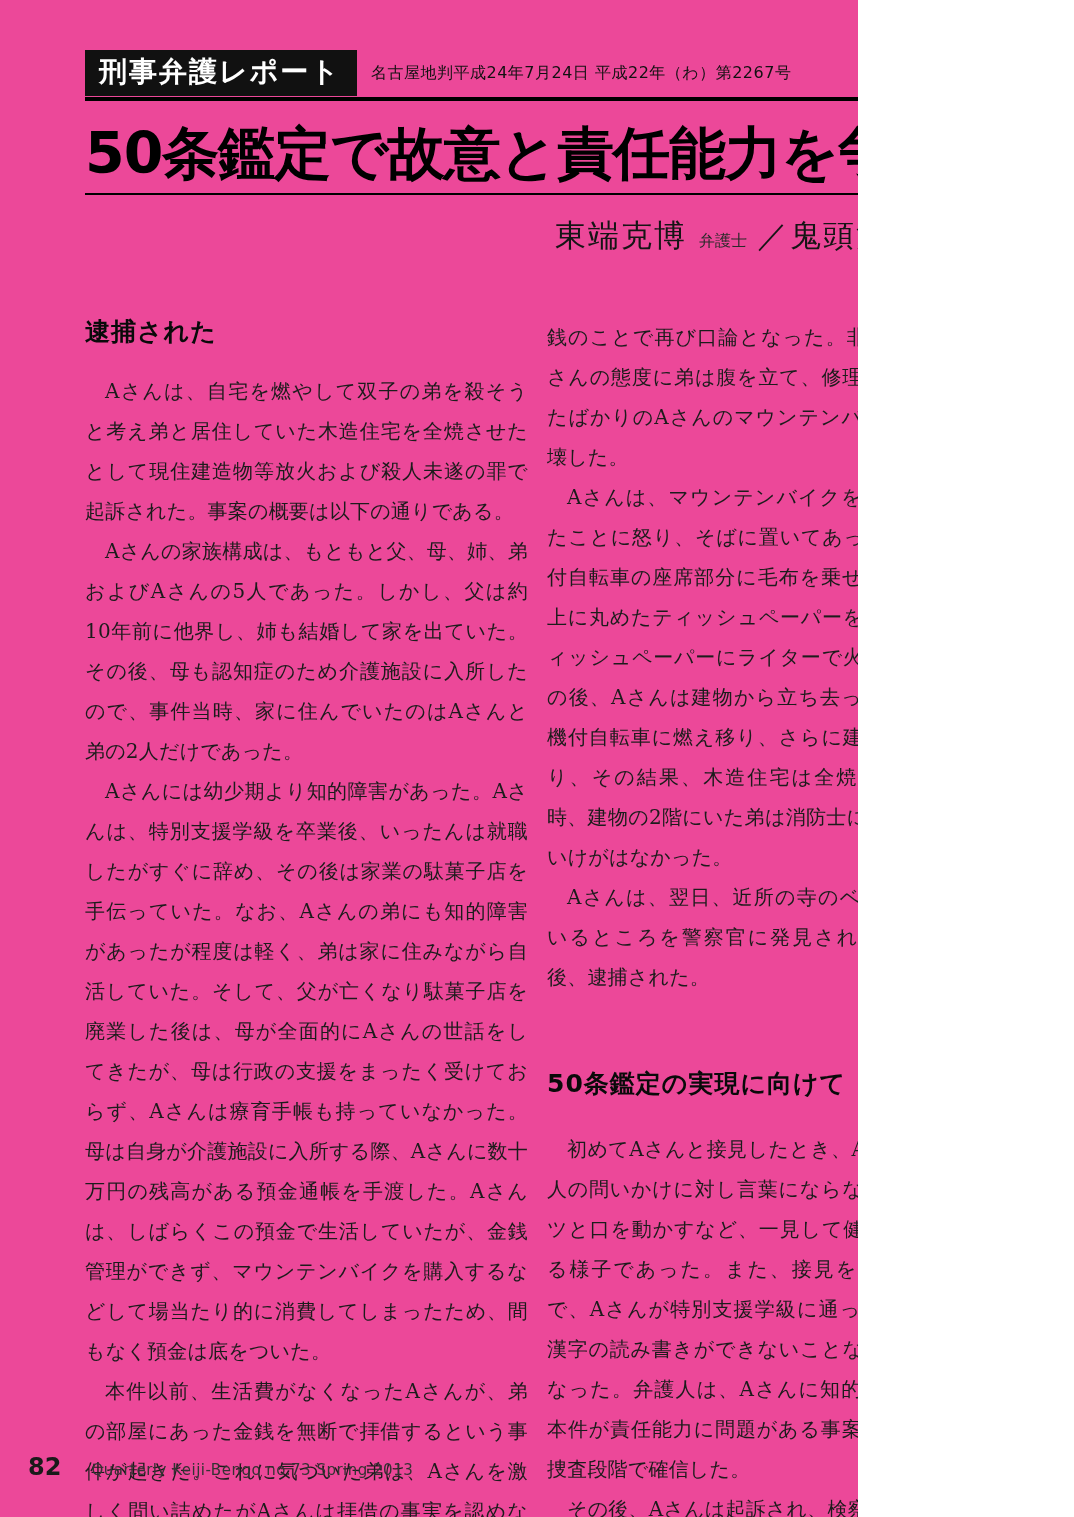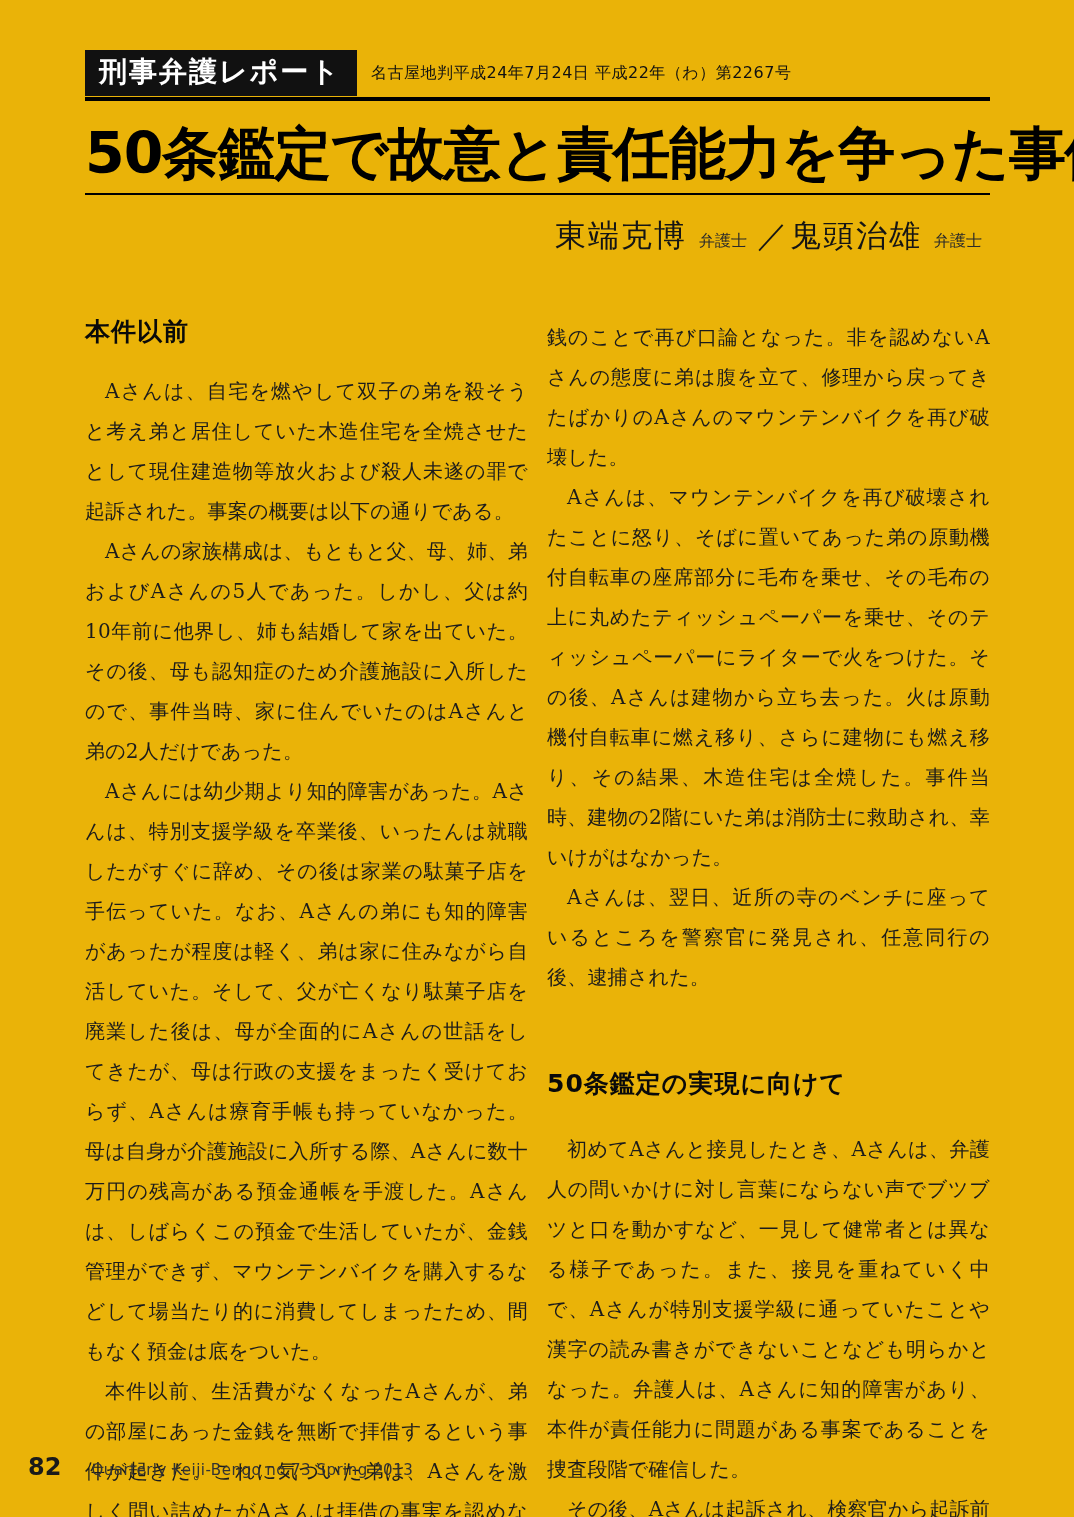--- a/index.html
+++ b/index.html
@@ -1,23 +1,23 @@
 <!DOCTYPE html>
 <html lang="ja"><head>
 <meta charset="utf-8">
 <style>
   * { margin: 0; padding: 0; box-sizing: border-box; }
   html, body { background: #ffffff; }
   body { font-family: "DejaVu Serif", serif; color: #1c1c1c; }
 
   .page {
     position: relative;
-    width: 1074px;
+    width: 858px;
     height: 1517px;
-    background: #eab308;
+    background: #ec4899;
     overflow: hidden;
   }
   .content {
     position: absolute;
     left: 85px;
     top: 50px;
     width: 905px;
   }
 
   
@@ -119,21 +119,21 @@
         <span class="author-name">東端克博</span>
         <span class="author-role">弁護士</span>
         <span class="author-sep">／</span>
         <span class="author-name">鬼頭治雄</span>
         <span class="author-role">弁護士</span>
       </div>
     </header>
 
     <main class="columns">
       <div class="col col-left">
-        <h3 class="sec-heading">本件以前</h3>
+        <h3 class="sec-heading">逮捕された</h3>
         <p>Aさんは、自宅を燃やして双子の弟を殺そうと考え弟と居住していた木造住宅を全焼させたとして現住建造物等放火および殺人未遂の罪で起訴された。事案の概要は以下の通りである。</p>
         <p>Aさんの家族構成は、もともと父、母、姉、弟およびAさんの5人であった。しかし、父は約10年前に他界し、姉も結婚して家を出ていた。その後、母も認知症のため介護施設に入所したので、事件当時、家に住んでいたのはAさんと弟の2人だけであった。</p>
         <p>Aさんには幼少期より知的障害があった。Aさんは、特別支援学級を卒業後、いったんは就職したがすぐに辞め、その後は家業の駄菓子店を手伝っていた。なお、Aさんの弟にも知的障害があったが程度は軽く、弟は家に住みながら自活していた。そして、父が亡くなり駄菓子店を廃業した後は、母が全面的にAさんの世話をしてきたが、母は行政の支援をまったく受けておらず、Aさんは療育手帳も持っていなかった。母は自身が介護施設に入所する際、Aさんに数十万円の残高がある預金通帳を手渡した。Aさんは、しばらくこの預金で生活していたが、金銭管理ができず、マウンテンバイクを購入するなどして場当たり的に消費してしまったため、間もなく預金は底をついた。</p>
         <p>本件以前、生活費がなくなったAさんが、弟の部屋にあった金銭を無断で拝借するという事件が起きた。これに気づいた弟は、Aさんを激しく問い詰めたがAさんは拝借の事実を認めなかった。怒った弟は、Aさんが大切にしていたマウンテンバイクを破壊した。そして、今度はAさんがこれに怒り弟と口論になったが、いったんは収まった。Aさんはマウンテンバイクを修理に出した。</p>
 
       </div>
       <div class="col col-right">
         <p class="cont">銭のことで再び口論となった。非を認めないAさんの態度に弟は腹を立て、修理から戻ってきたばかりのAさんのマウンテンバイクを再び破壊した。</p>
         <p>Aさんは、マウンテンバイクを再び破壊されたことに怒り、そばに置いてあった弟の原動機付自転車の座席部分に毛布を乗せ、その毛布の上に丸めたティッシュペーパーを乗せ、そのティッシュペーパーにライターで火をつけた。その後、Aさんは建物から立ち去った。火は原動機付自転車に燃え移り、さらに建物にも燃え移り、その結果、木造住宅は全焼した。事件当時、建物の2階にいた弟は消防士に救助され、幸いけがはなかった。</p>
         <p>Aさんは、翌日、近所の寺のベンチに座っているところを警察官に発見され、任意同行の後、逮捕された。</p>

